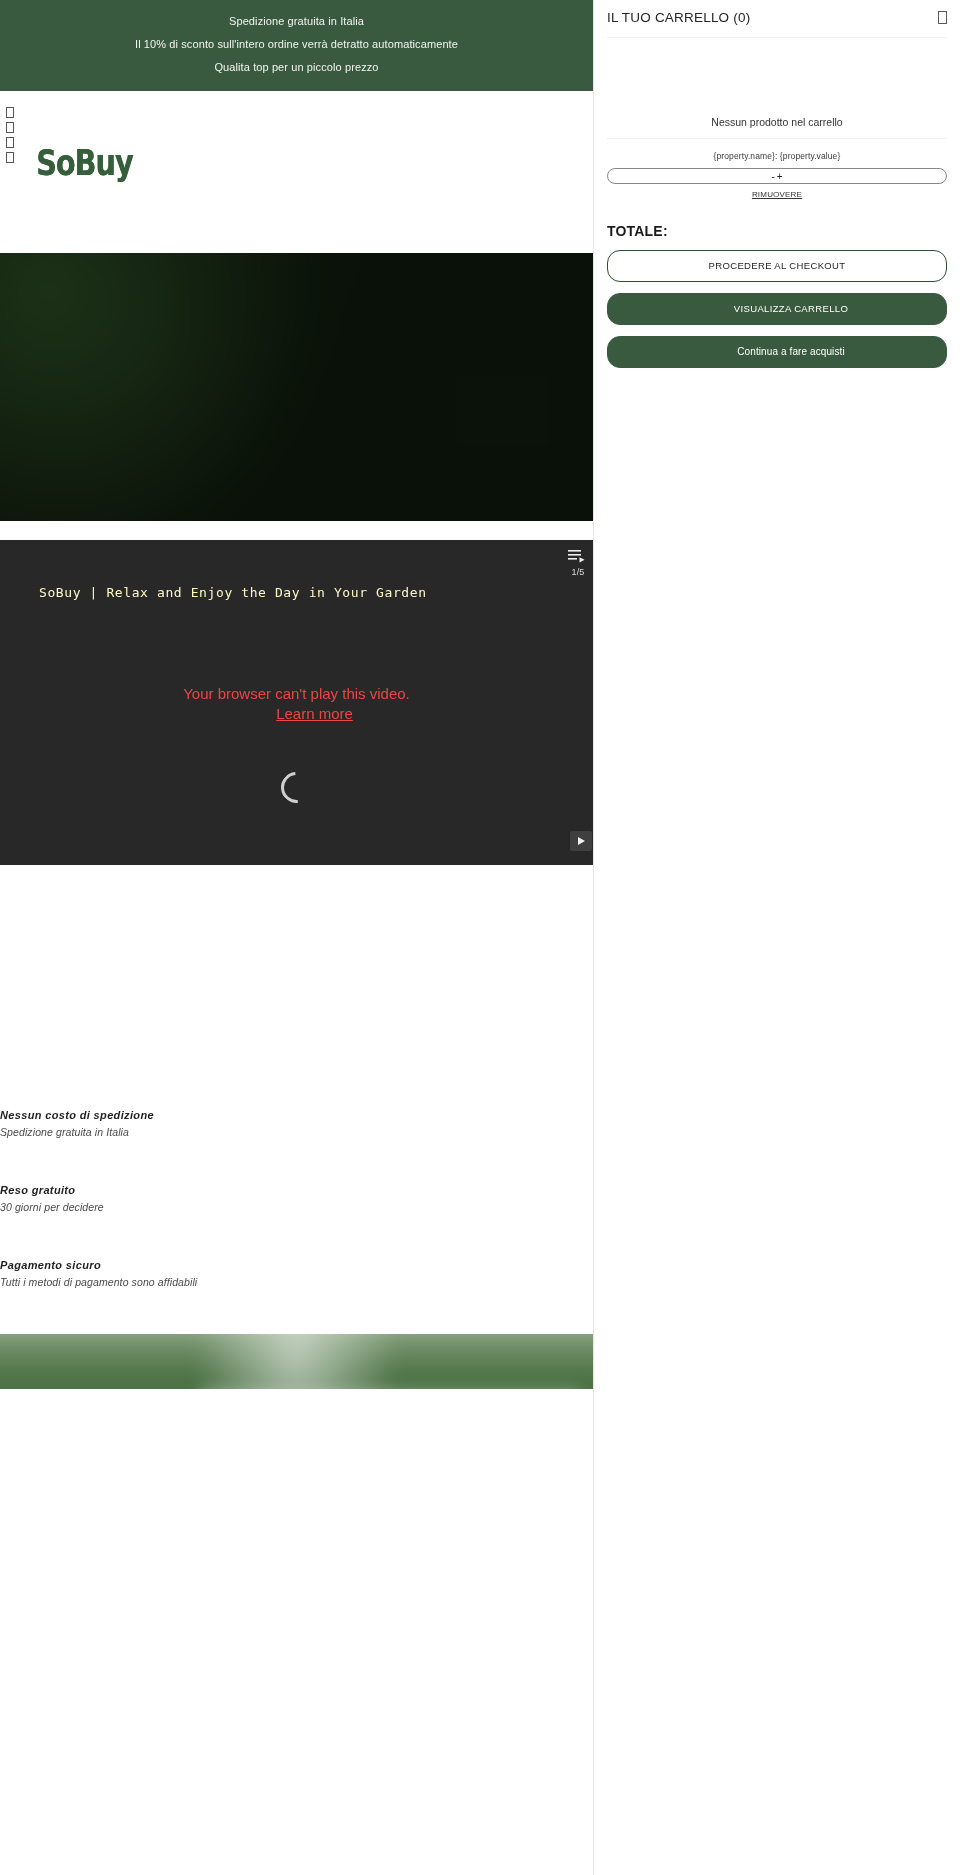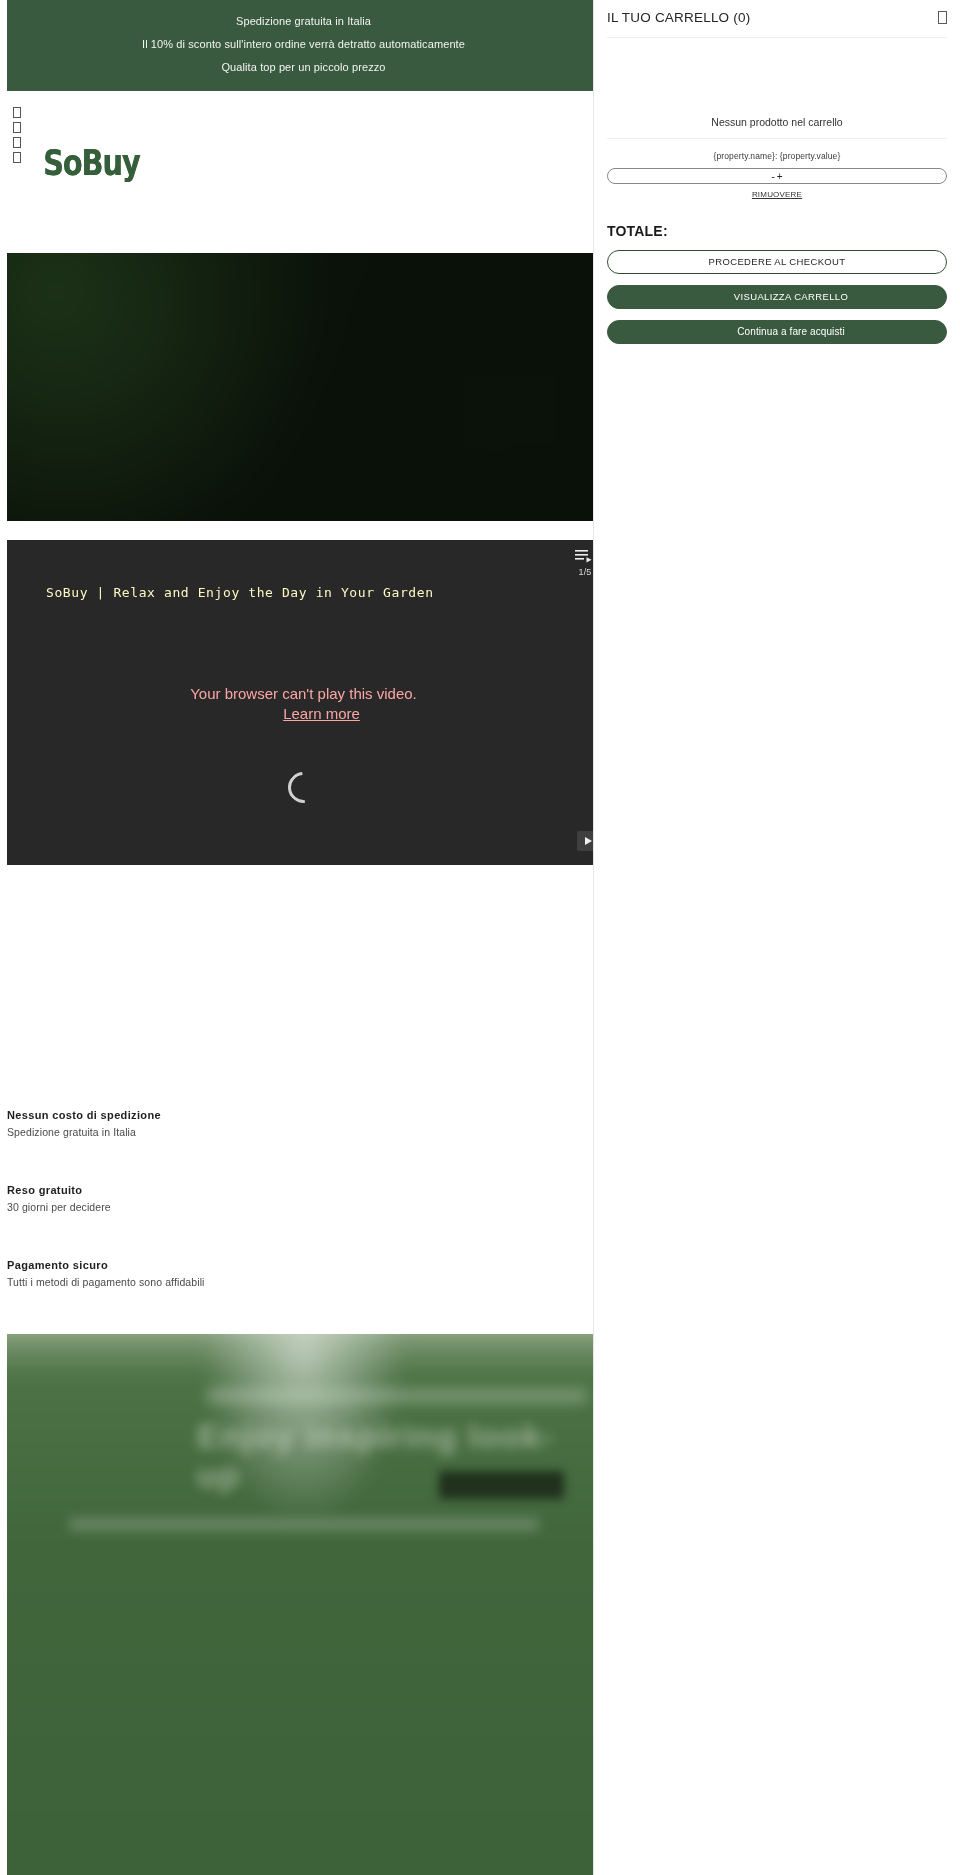--- a/index.html
+++ b/index.html
@@ -16,24 +16,23 @@
     width: 960px;
     height: 1875px;
     background: #fff;
   }
 
   
   .main-col {
     position: absolute;
     left: 0; top: 0;
     width: 593px;
-    height: 1875px;
+    height: 1389px;
     overflow: hidden;
     background: #fff;
-    margin-left: 7px;
   }
 
   
   .announce {
     background: #3a5a40;
     color: #ffffff;
     padding: 10px 0 12px 0;
     text-align: center;
   }
   .announce-line {
@@ -166,21 +165,21 @@
     font-size: 9px;
     color: #dcdcdc;
     margin-top: 3px;
     letter-spacing: .2px;
   }
   .video-msg {
     position: absolute;
     left: 0; right: 0;
     top: 144px;
     text-align: center;
-    color: #fca5a5;
+    color: #ef4444;
   }
   .video-msg .l1 { font-size: 15px; line-height: 20px; }
   .video-msg .l2 {
     font-size: 15px;
     line-height: 20px;
     text-decoration: underline;
     cursor: pointer;
     padding-left: 36px;
   }
   .spinner {
@@ -214,21 +213,21 @@
     border-top: 4.5px solid transparent;
     border-bottom: 4.5px solid transparent;
   }
 
   
   .features {
     position: absolute;
     left: 0; top: 1107px;
     width: 593px;
   }
-  .feature { margin-bottom: 42px; }
+  .feature { margin-bottom: 42px; font-style: italic; }
   .feature-title {
     font-size: 11px;
     font-weight: bold;
     color: #1f1f1f;
     letter-spacing: .35px;
     line-height: 16px;
   }
   .feature-sub {
     font-size: 10.5px;
     color: #4a4a4a;
@@ -355,21 +354,21 @@
   .total {
     font-size: 14px;
     font-weight: bold;
     color: #1b1b1b;
     margin-top: 24px;
     letter-spacing: .2px;
   }
   .cart-btn {
     display: block;
     width: 100%;
-    height: 24px;
+    height: 32px;
     margin-top: 11px;
     border-radius: 13px;
     font-size: 9.5px;
     letter-spacing: .35px;
     cursor: pointer;
     border: 1px solid #2f4f33;
     line-height: 22px;
     text-align: center;
   }
   .cart-btn.outline { background: #fff; color: #1e1e1e; }

